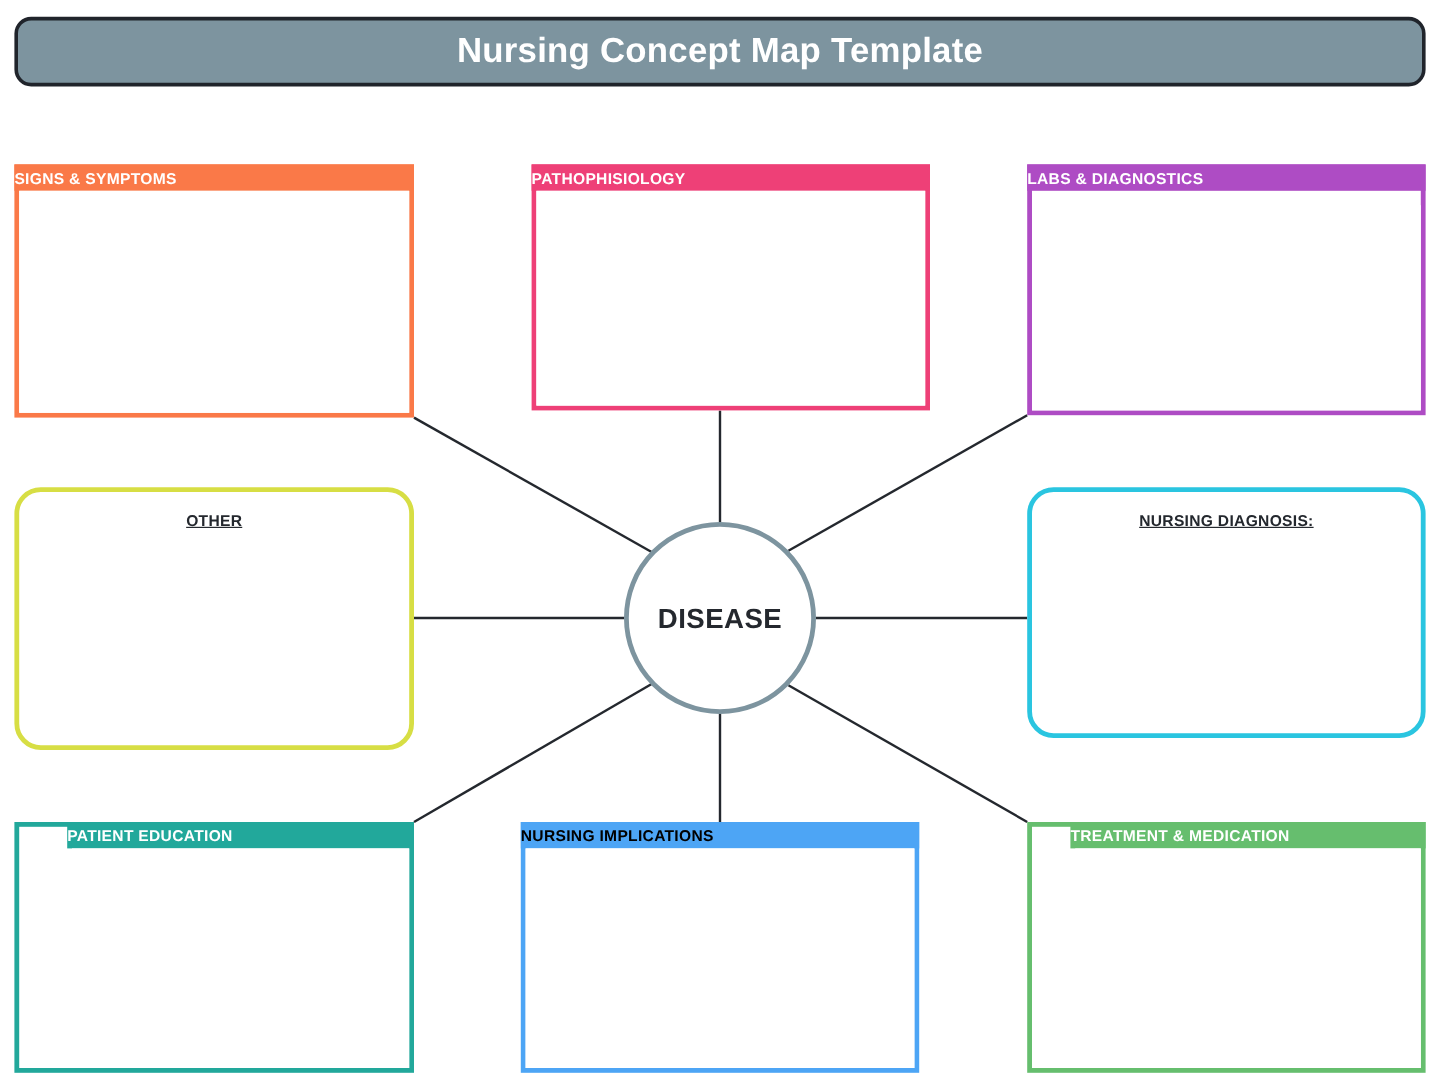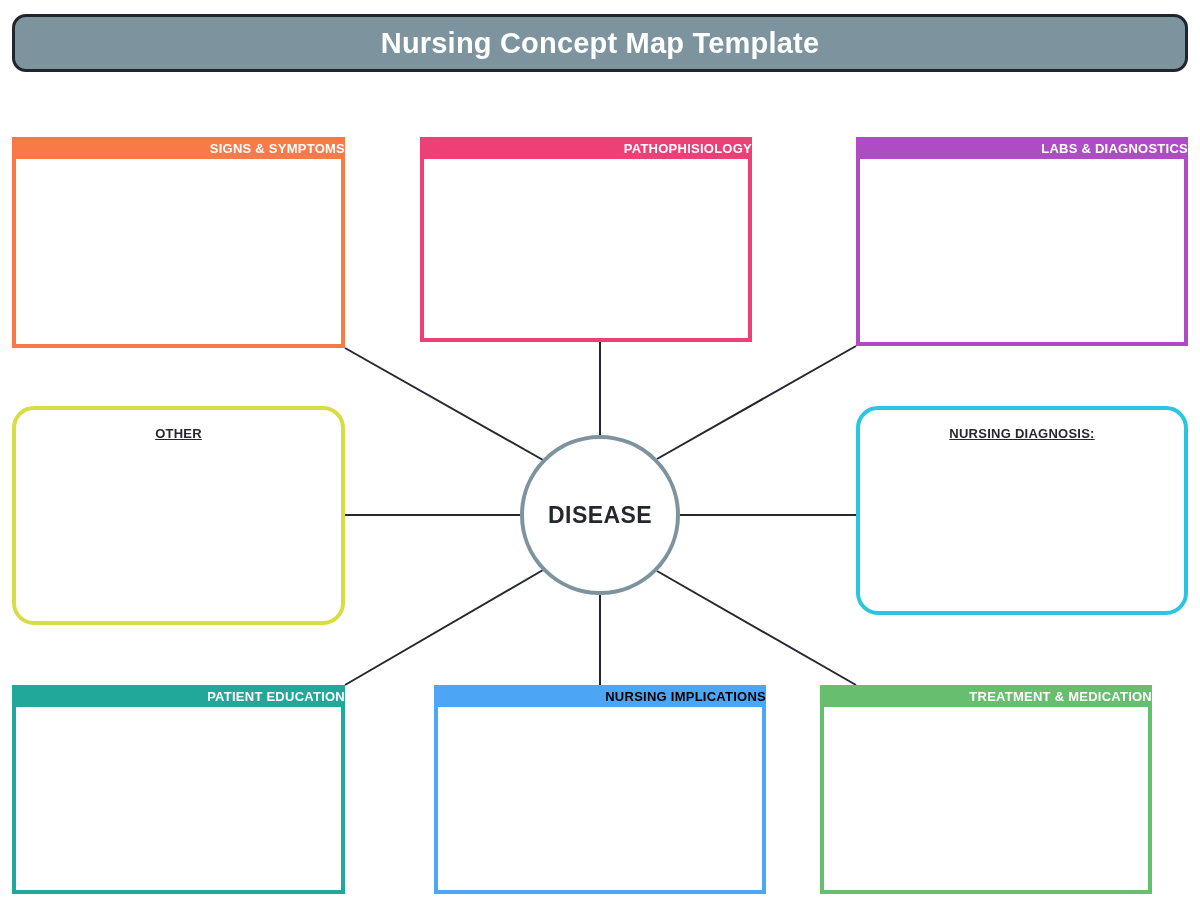--- a/index.html
+++ b/index.html
@@ -64,21 +64,21 @@
     border-width: 4px;
     display: flex;
     flex-direction: column;
   }
   .card .card-header {
     height: 22px;
     flex: 0 0 22px;
     margin: -4px -4px 0 -4px;
     display: flex;
     align-items: center;
-    justify-content: flex-end;
+    justify-content: flex-start;
   }
   .card .card-header-label {
     color: #ffffff;
     font-size: 13px;
     font-weight: bold;
     letter-spacing: 0.25px;
     line-height: 1;
     text-align: center;
     white-space: nowrap;
   }
@@ -156,53 +156,53 @@
       <line x1="856" y1="685" x2="657" y2="571" stroke="#24282e" stroke-width="2" stroke-linecap="butt"></line>
     </svg>
 
   <div id="cards-layer">
       <div class="card" style="left: 12px; top: 137px; width: 333px; height: 211px; border-color: rgb(250, 121, 72);">
         <div class="card-header" style="background: rgb(250, 121, 72);">
           <span class="card-header-label" style="color: rgb(255, 255, 255);">SIGNS &amp; SYMPTOMS</span>
         </div>
         <div class="card-body"></div>
       </div>
-      <div class="card" style="left: 420px; top: 137px; width: 332px; height: 205px; border-color: rgb(238, 64, 119);">
+      <div class="card" style="left: 443px; top: 137px; width: 332px; height: 205px; border-color: rgb(238, 64, 119);">
         <div class="card-header" style="background: rgb(238, 64, 119);">
           <span class="card-header-label" style="color: rgb(255, 255, 255);">PATHOPHISIOLOGY</span>
         </div>
         <div class="card-body"></div>
       </div>
       <div class="card" style="left: 856px; top: 137px; width: 332px; height: 209px; border-color: rgb(174, 76, 196); gap: 12px;">
         <div class="card-header" style="background: rgb(174, 76, 196);">
           <span class="card-header-label" style="color: rgb(255, 255, 255);">LABS &amp; DIAGNOSTICS</span>
         </div>
         <div class="card-body"></div>
       </div>
       <div class="card-round" style="left: 12px; top: 406px; width: 333px; height: 219px; border-color: rgb(215, 222, 68);">
         <div class="round-label" style="color: rgb(36, 40, 46);">OTHER</div>
         <div class="card-body"></div>
       </div>
       <div class="card-round" style="left: 856px; top: 406px; width: 332px; height: 209px; border-color: rgb(42, 197, 224);">
         <div class="round-label" style="color: rgb(36, 40, 46);">NURSING DIAGNOSIS:</div>
         <div class="card-body"></div>
       </div>
-      <div class="card" style="left: 12px; top: 685px; width: 333px; height: 209px; border-color: rgb(34, 168, 155);">
+      <div class="card" style="left: 12px; top: 685px; width: 333px; height: 209px; border-color: rgb(34, 168, 155); padding-left: 44px;">
         <div class="card-header" style="background: rgb(34, 168, 155);">
           <span class="card-header-label" style="color: rgb(255, 255, 255);">PATIENT EDUCATION</span>
         </div>
         <div class="card-body"></div>
       </div>
       <div class="card" style="left: 434px; top: 685px; width: 332px; height: 209px; border-color: rgb(77, 165, 245);">
         <div class="card-header" style="background: rgb(77, 165, 245);">
           <span class="card-header-label" style="color: #000000;">NURSING IMPLICATIONS</span>
         </div>
         <div class="card-body"></div>
       </div>
-      <div class="card" style="left: 820px; top: 685px; width: 332px; height: 209px; border-color: rgb(102, 190, 110);">
+      <div class="card" style="left: 856px; top: 685px; width: 332px; height: 209px; border-color: rgb(102, 190, 110); padding-left: 36px;">
         <div class="card-header" style="background: rgb(102, 190, 110);">
           <span class="card-header-label" style="color: rgb(255, 255, 255);">TREATMENT &amp; MEDICATION</span>
         </div>
         <div class="card-body"></div>
       </div>
     </div>
 
   <div class="center-node" id="center-node" style="left: 520px; top: 435px; width: 160px; height: 160px; border-color: rgb(125, 148, 159); background: rgb(255, 255, 255);">
     <span class="center-label" style="color: rgb(36, 40, 46);">DISEASE</span>
   </div>

